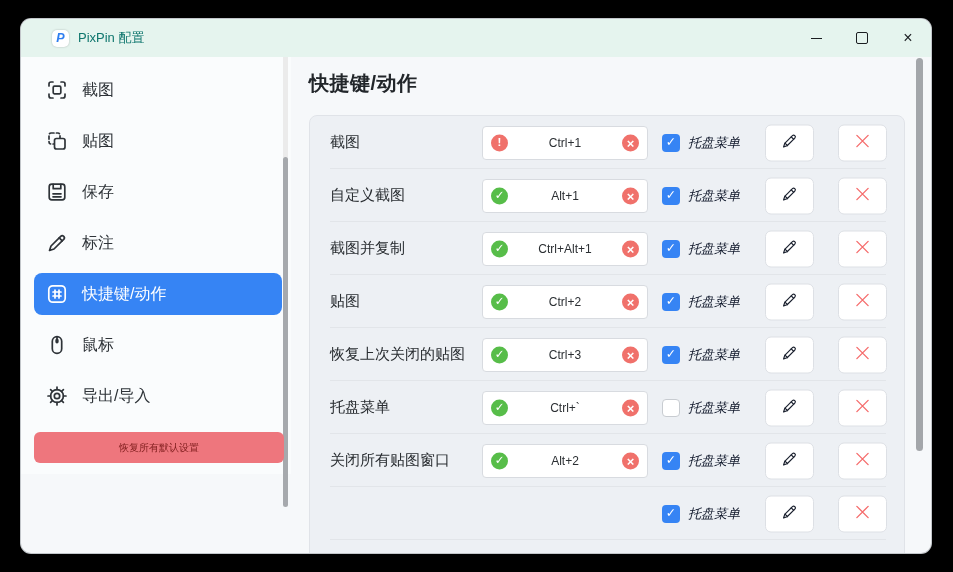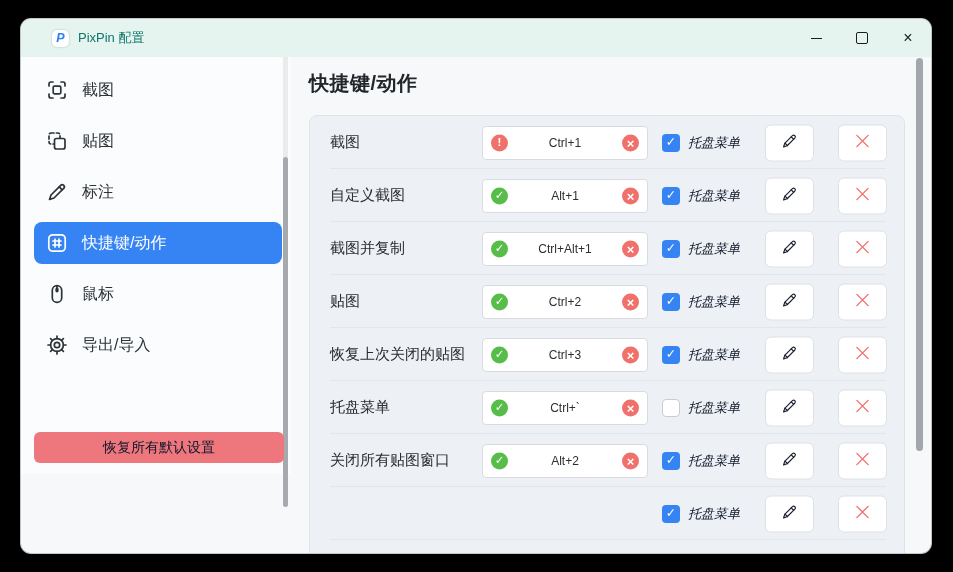--- a/index.html
+++ b/index.html
@@ -33,21 +33,21 @@
   .side-item{width:248px;height:42px;margin-bottom:9px;display:flex;align-items:center;
     border-radius:8px;color:#2e3338;font-size:16px;}
   .side-item .icon{width:24px;height:24px;margin:0 13px 0 11px;flex:none;display:flex;
     align-items:center;justify-content:center;}
   .side-item .icon svg{display:block;}
   .side-item.selected{background:#3684f4;color:#fff;}
   .side-scroll-track{position:absolute;top:0;right:3px;width:5px;height:100%;background:#ebebeb;}
   .side-scroll-thumb{position:absolute;top:100px;right:3px;width:5px;height:350px;
     background:#a6a9ad;border-radius:3px;}
   .reset-btn{position:absolute;left:13px;bottom:11px;width:250px;height:31px;
-    background:#ee767d;color:#0f172a;font-size:14px;border:none;border-radius:6px;
+    background:#ee767d;color:#7f1d1d;font-size:10px;border:none;border-radius:6px;
     font-family:inherit;}
   
   .main{flex:1;position:relative;background:#f6f8fa;}
   .main-title{margin:0;position:absolute;left:18px;top:13px;font-size:20px;font-weight:600;
     color:#22262a;letter-spacing:.5px;}
   .panel{position:absolute;left:18px;top:58px;width:594px;height:460px;
     background:#edf0f4;border:1px solid #e0e3e8;border-radius:8px;}
   .row{height:53px;position:relative;display:flex;align-items:center;padding-left:20px;}
   .row::after{content:"";position:absolute;left:20px;right:18px;bottom:0;height:1px;background:#e2e5e9;}
   .row-label{font-size:15px;color:#282c30;}
@@ -116,20 +116,30 @@
               <svg width="24" height="24" viewBox="0 0 24 24" fill="none" stroke="currentColor" stroke-width="1.7" stroke-linecap="round" stroke-linejoin="round">
       <rect x="4" y="4" width="11" height="11" rx="2" stroke-dasharray="3 2.4"></rect>
       <rect x="9.5" y="9.5" width="10.5" height="10.5" rx="2" fill="#fafcfd"></rect>
               </svg>
             </span>
     <span class="side-label">贴图</span>
   </div>
           <div class="side-item">
     <span class="icon">
               <svg width="24" height="24" viewBox="0 0 24 24" fill="none" stroke="currentColor" stroke-width="1.7" stroke-linecap="round" stroke-linejoin="round">
+      <rect x="4.2" y="4.2" width="15.6" height="15.6" rx="2.6"></rect>
+      <path d="M8.2 4.4 v4.3 h7.6 V4.4"></path>
+                <path d="M8 13.8 h8 M8 16.8 h8"></path>
+              </svg>
+            </span>
+    <span class="side-label">保存</span>
+  </div>
+          <div class="side-item">
+    <span class="icon">
+              <svg width="24" height="24" viewBox="0 0 24 24" fill="none" stroke="currentColor" stroke-width="1.7" stroke-linecap="round" stroke-linejoin="round">
       <path d="M4.5 19.5 L6 15 L15.7 5.3 a2.1 2.1 0 0 1 3 3 L9 18 Z"></path>
       <path d="M14.2 6.8 l3 3"></path>
               </svg>
             </span>
     <span class="side-label">标注</span>
   </div>
           <div class="side-item selected">
     <span class="icon">
               <svg width="24" height="24" viewBox="0 0 24 24" fill="none" stroke="currentColor" stroke-width="1.7" stroke-linecap="round" stroke-linejoin="round">
       <rect x="3.8" y="3.8" width="16.4" height="16.4" rx="4"></rect>

